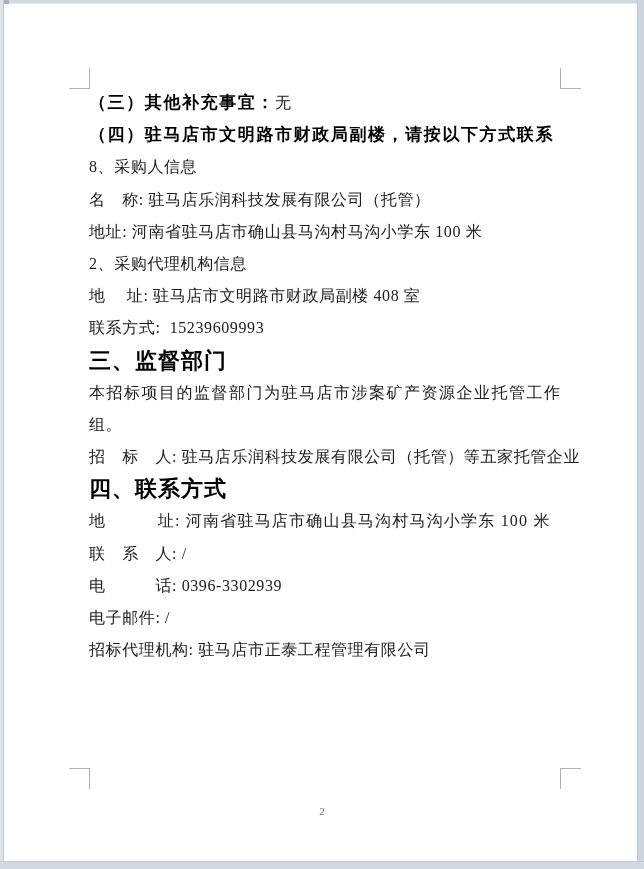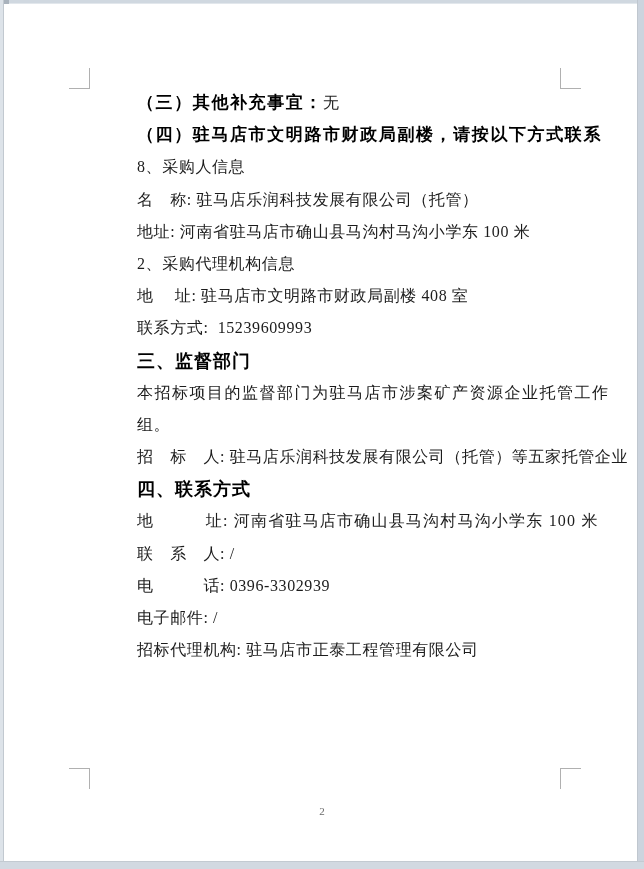--- a/index.html
+++ b/index.html
@@ -26,28 +26,28 @@
   .mark { position: absolute; width: 20px; height: 20px; }
   .mark-tl { left: 69px;  top: 68px;  border-right: 1px solid #b0b0b0; border-bottom: 1px solid #b0b0b0; }
   .mark-tr { left: 560px; top: 68px;  border-left: 1px solid #b0b0b0;  border-bottom: 1px solid #b0b0b0; }
   .mark-bl { left: 69px;  top: 768px; border-right: 1px solid #b0b0b0; border-top: 1px solid #b0b0b0; }
   .mark-br { left: 560px; top: 768px; border-left: 1px solid #b0b0b0;  border-top: 1px solid #b0b0b0; }
 
   .content {
     position: absolute; left: 89px; top: 87px; width: 471px;
     font-size: 16px; color: #1c1c1c;
   }
-  .line { height: 32.2px; line-height: 32.2px; white-space: pre; margin-left: 48px; }
+  .line { height: 32.2px; line-height: 32.2px; white-space: pre; }
   .line span { display: inline; }
 
   .body    { letter-spacing: 0.6px; }
   .b-serif { font-weight: bold; font-size: 17px; letter-spacing: 1.6px; color: #000; }
   .b-serif .normal { font-weight: normal; font-size: 16px; color: #1c1c1c; }
   .hei     { font-family: "Liberation Sans", "DejaVu Sans", sans-serif; font-weight: bold;
-             font-size: 18px; letter-spacing: 1px; color: #000; }
+             font-size: 22px; letter-spacing: 1px; color: #000; }
   .justify { letter-spacing: 1.5px; }
   .ls1     { letter-spacing: 1.2px; }
 
   .page-number {
     position: absolute; top: 805px; left: 0; width: 100%;
     text-align: center; font-size: 11px; color: #6a6a6a;
     font-family: "Liberation Serif", "DejaVu Serif", serif;
   }
 </style>
 </head>

